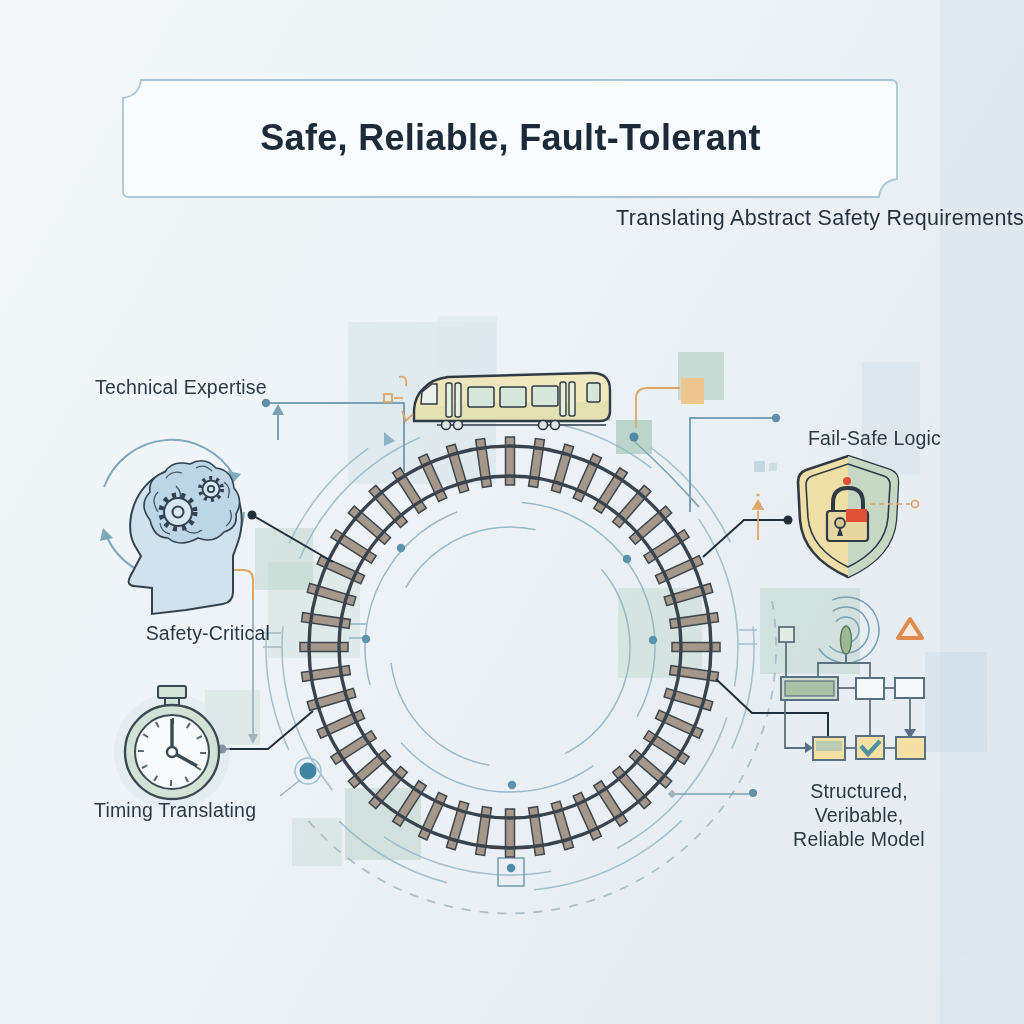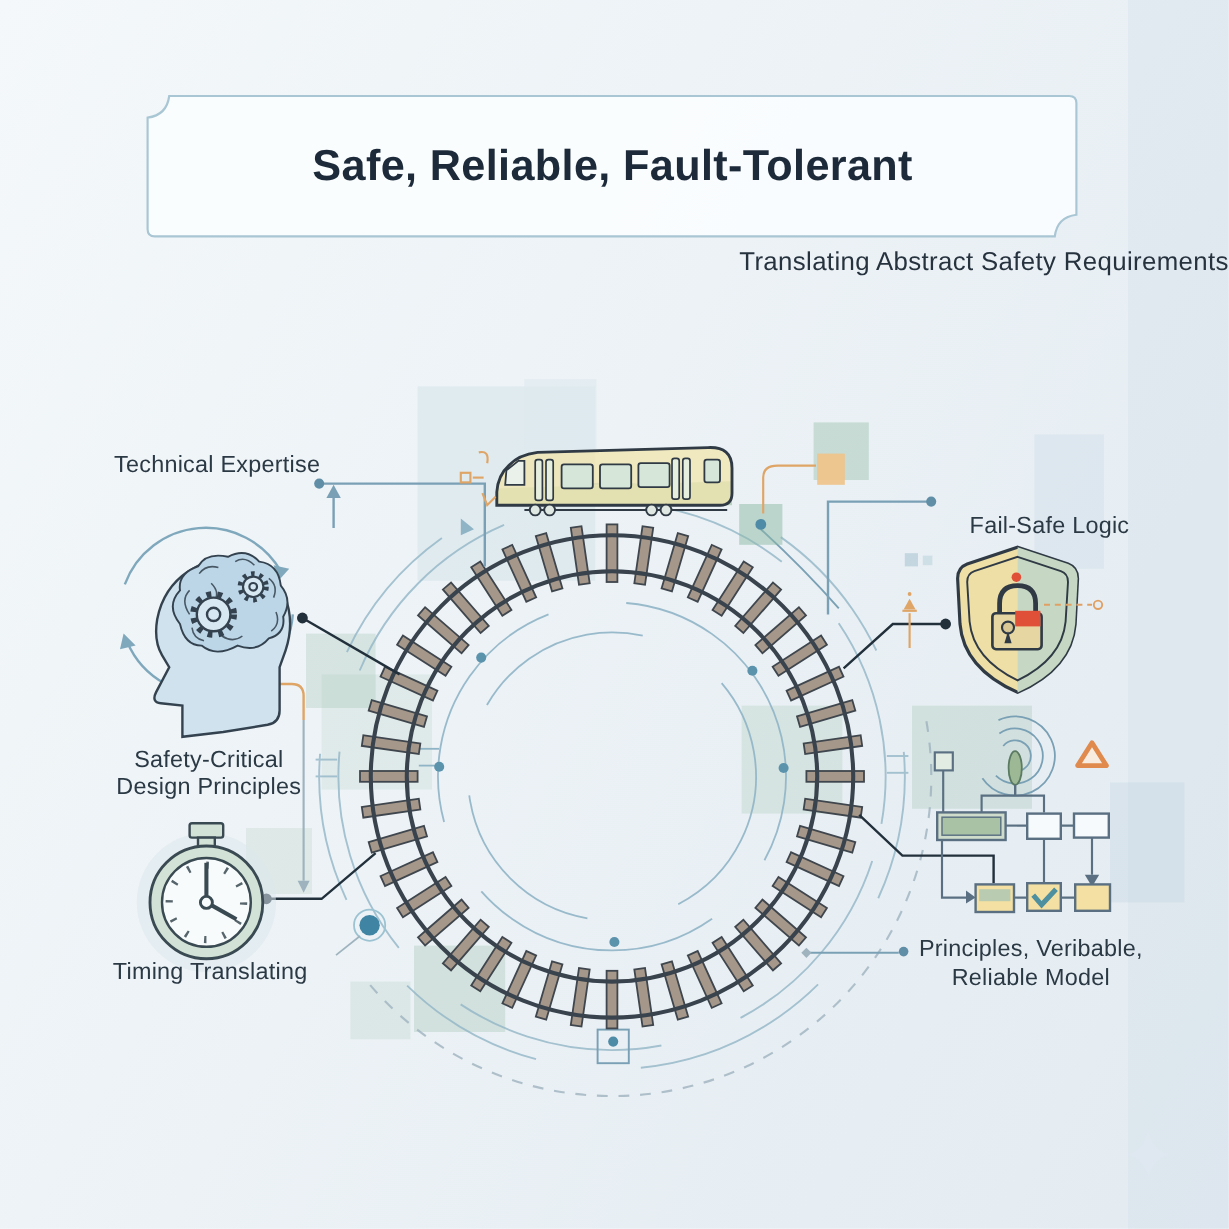--- a/index.html
+++ b/index.html
@@ -297,23 +297,22 @@
 
 <div id="title-box-text">
   <div class="title-line">Safe, Reliable, Fault-Tolerant</div>
 </div>
 <div id="subtitle">Translating Abstract Safety Requirements</div>
 
 <div class="label" style="left:95px;top:376px;">Technical Expertise</div>
 
 <div class="label" style="left:808px;top:406px;margin-top:21px;">Fail-Safe Logic</div>
 
-<div class="label center" style="left:78px;top:622px;width:192px;">
+<div class="label center" style="left:78px;top:622px;width:192px;text-align:right;">
   <div>Safety-Critical</div>
-  <div>Design Principles</div>
 </div>
 
 <div class="label" style="left:94px;top:799px;">Timing Translating</div>
 
 <div class="label center" style="left:764px;top:779px;width:190px;line-height:24px;">
-  <div>Principles, Veribable,</div>
+  <div>Structured, Veribable,</div>
   <div>Reliable Model</div>
 </div>
 
 </body></html>

